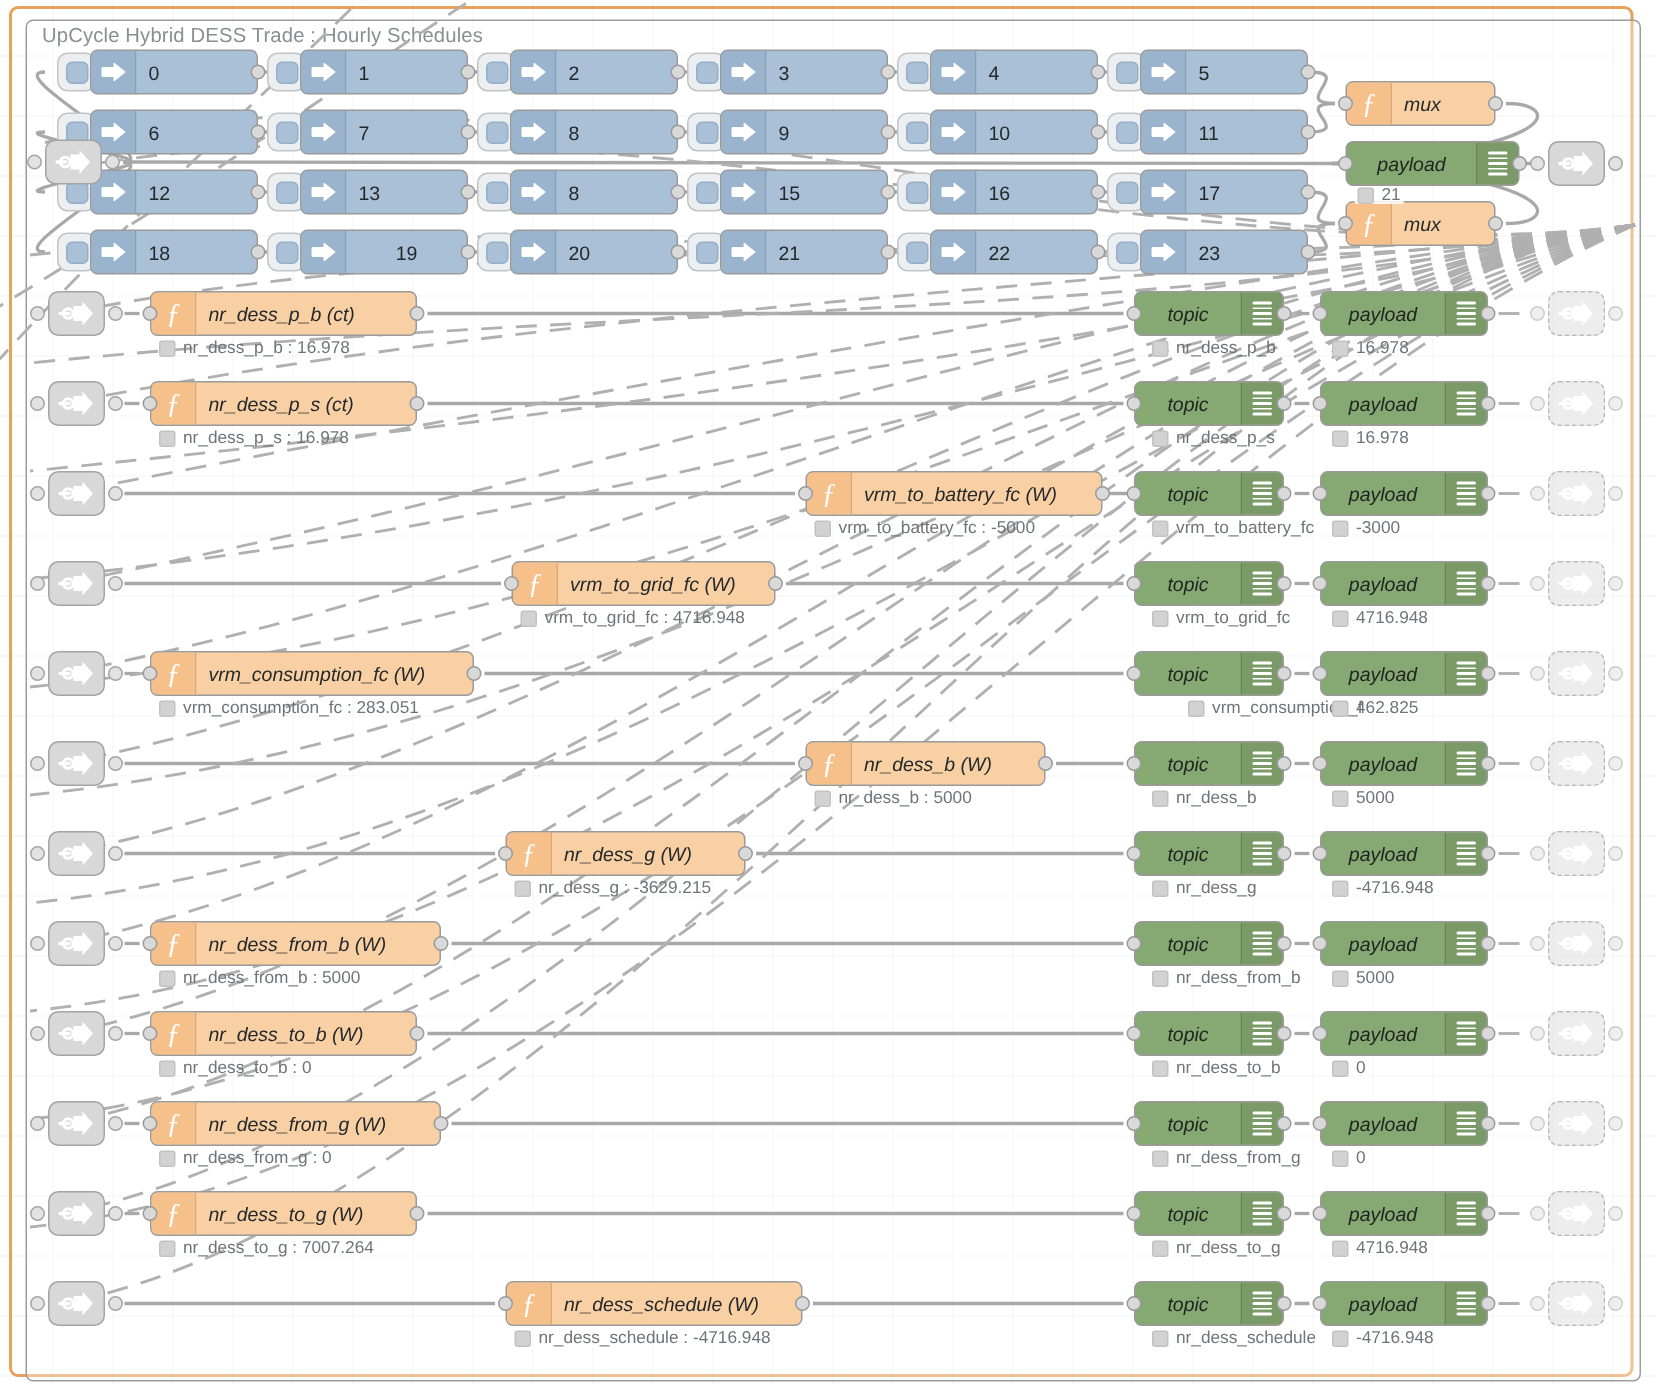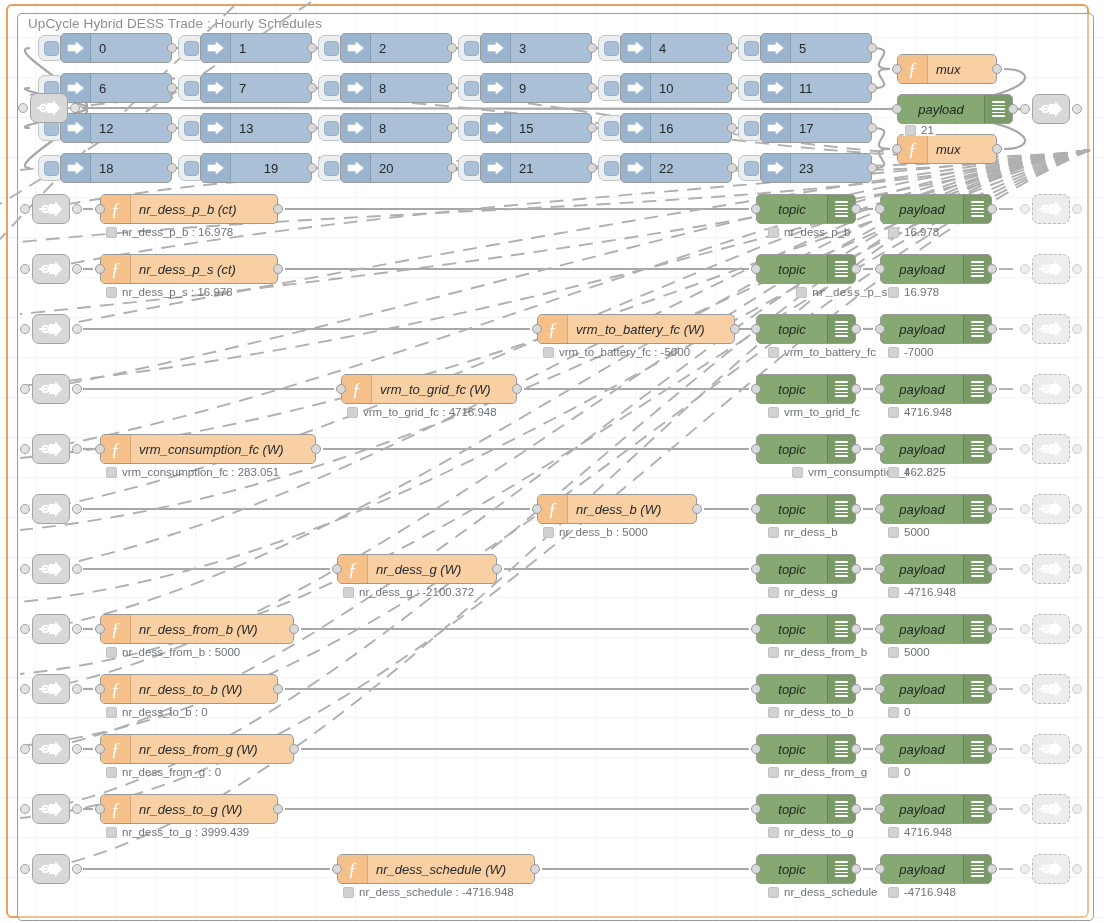--- a/index.html
+++ b/index.html
@@ -703,21 +703,21 @@
             <i></i>
             <i></i>
             <i></i>
             <i></i>
             <i></i>
           </div>
         </div>
         <div class="port inp"></div>
         <div class="port out"></div>
       </div>
-      <div class="status" style="left: 796px; top: 286px; font-family: Liberation Mono, monospace;">
+      <div class="status" style="left: 768px; top: 286px;">
         <span class="dot"></span>
         <span class="txt-clip">nr_dess_p_s</span>
       </div>
       <div class="node n-green" style="left: 880px; top: 254px; width: 112px;">
         <div class="label" style="text-align: center;">payload</div>
         <div class="right-box">
           <div class="ham">
             <i></i>
             <i></i>
             <i></i>
@@ -789,21 +789,21 @@
             <i></i>
             <i></i>
             <i></i>
           </div>
         </div>
         <div class="port inp"></div>
         <div class="port out"></div>
       </div>
       <div class="status" style="left: 888px; top: 346px;">
         <span class="dot"></span>
-        <span>-7000</span>
+        <span>-3000</span>
       </div>
       <div class="linknode ghost" style="left: 1032px; top: 314px;">
         <svg width="26" height="18" viewBox="0 0 26 18" aria-hidden="true">
           <path d="M2 9 h6" stroke="#ffffff" stroke-width="2.2" fill="none" stroke-linecap="round"></path>
           <circle cx="7.5" cy="9" r="3.2" fill="none" stroke="#ffffff" stroke-width="2"></circle>
           <path d="M11 4 h6 V1 l7 8 l-7 8 v-3 h-6 z" fill="#ffffff"></path>
         </svg>
         <div class="linkport l"></div>
         <div class="linkport r"></div>
       </div>
@@ -1017,21 +1017,21 @@
       <div class="node n-orange" style="left: 337px; top: 554px; width: 160px;">
         <div class="icon-box">
           <span class="fnglyph">ƒ</span>
         </div>
         <div class="label">nr_dess_g (W)</div>
         <div class="port inp"></div>
         <div class="port out"></div>
       </div>
       <div class="status" style="left: 343px; top: 586px;">
         <span class="dot"></span>
-        <span>nr_dess_g : -2100.372</span>
+        <span>nr_dess_g : -3629.215</span>
       </div>
       <div class="node n-green" style="left: 756px; top: 554px; width: 100px;">
         <div class="label" style="text-align: center;">topic</div>
         <div class="right-box">
           <div class="ham">
             <i></i>
             <i></i>
             <i></i>
             <i></i>
             <i></i>
@@ -1281,21 +1281,21 @@
       <div class="node n-orange" style="left: 100px; top: 794px; width: 178px;">
         <div class="icon-box">
           <span class="fnglyph">ƒ</span>
         </div>
         <div class="label">nr_dess_to_g (W)</div>
         <div class="port inp"></div>
         <div class="port out"></div>
       </div>
       <div class="status" style="left: 106px; top: 826px;">
         <span class="dot"></span>
-        <span>nr_dess_to_g : 3999.439</span>
+        <span>nr_dess_to_g : 7007.264</span>
       </div>
       <div class="node n-green" style="left: 756px; top: 794px; width: 100px;">
         <div class="label" style="text-align: center;">topic</div>
         <div class="right-box">
           <div class="ham">
             <i></i>
             <i></i>
             <i></i>
             <i></i>
             <i></i>

